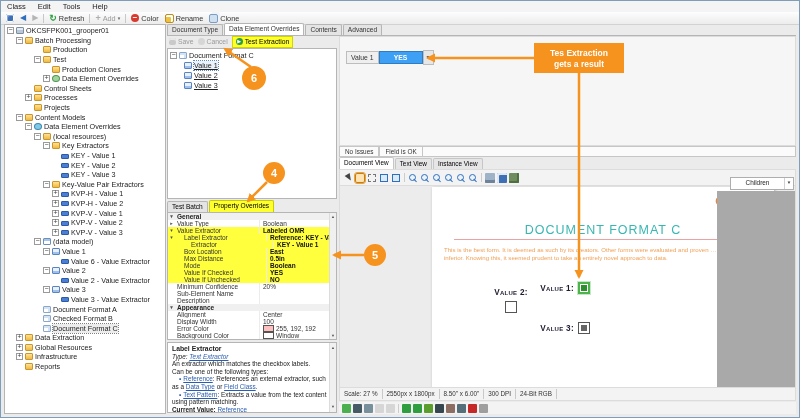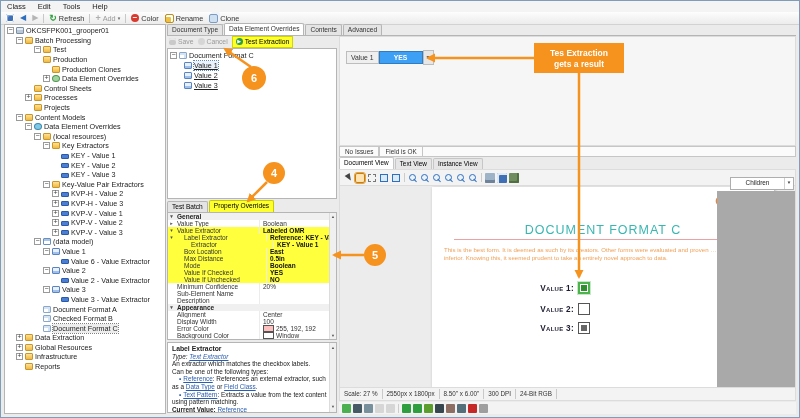--- a/index.html
+++ b/index.html
@@ -182,29 +182,29 @@
         <span class="tlabel">OKCSFPK001_grooper01</span>
       </div>
       <div class="trow">
         <span style="width: 11px; flex: 0 0 auto;"></span>
         <span class="texp">−</span>
         <span class="tico t-folder"></span>
         <span class="tlabel">Batch Processing</span>
       </div>
       <div class="trow">
         <span style="width: 29px; flex: 0 0 auto;"></span>
+        <span class="tspc"></span>
+        <span class="tico t-folder"></span>
+        <span class="tlabel">Production</span>
+      </div>
+      <div class="trow">
+        <span style="width: 29px; flex: 0 0 auto;"></span>
         <span class="texp">−</span>
         <span class="tico t-folder"></span>
         <span class="tlabel">Test</span>
-      </div>
-      <div class="trow">
-        <span style="width: 29px; flex: 0 0 auto;"></span>
-        <span class="tspc"></span>
-        <span class="tico t-folder"></span>
-        <span class="tlabel">Production</span>
       </div>
       <div class="trow">
         <span style="width: 38px; flex: 0 0 auto;"></span>
         <span class="tspc"></span>
         <span class="tico t-folder"></span>
         <span class="tlabel">Production Clones</span>
       </div>
       <div class="trow">
         <span style="width: 38px; flex: 0 0 auto;"></span>
         <span class="texp">+</span>
@@ -274,27 +274,27 @@
       <div class="trow">
         <span style="width: 38px; flex: 0 0 auto;"></span>
         <span class="texp">−</span>
         <span class="tico t-folder"></span>
         <span class="tlabel">Key-Value Pair Extractors</span>
       </div>
       <div class="trow">
         <span style="width: 47px; flex: 0 0 auto;"></span>
         <span class="texp">+</span>
         <span class="tico t-ext"></span>
+        <span class="tlabel">KVP-H - Value 1</span>
+      </div>
+      <div class="trow">
+        <span style="width: 47px; flex: 0 0 auto;"></span>
+        <span class="texp">+</span>
+        <span class="tico t-ext"></span>
         <span class="tlabel">KVP-H - Value 2</span>
-      </div>
-      <div class="trow">
-        <span style="width: 47px; flex: 0 0 auto;"></span>
-        <span class="texp">+</span>
-        <span class="tico t-ext"></span>
-        <span class="tlabel">KVP-H - Value 3</span>
       </div>
       <div class="trow">
         <span style="width: 47px; flex: 0 0 auto;"></span>
         <span class="texp">+</span>
         <span class="tico t-ext"></span>
         <span class="tlabel">KVP-V - Value 1</span>
       </div>
       <div class="trow">
         <span style="width: 47px; flex: 0 0 auto;"></span>
         <span class="texp">+</span>
@@ -636,21 +636,21 @@
       <div class="page">
         <div class="logo">Grooper</div>
         <div class="doctitle">DOCUMENT FORMAT C</div>
         <div class="pinkline"></div>
         <div class="docbody">This is the best form. It is deemed as such by its creators. Other forms were evaluated and proven … proven to be inferior. Knowing this, it seemed prudent to take an entirely novel approach to data.</div>
         <div id="docValues">
             <div class="vrow" style="top: 95px;">
               <span class="vlabel">Value 1:</span>
               <span class="cb cb-green"></span>
             </div>
-            <div class="vrow" style="top: 116px;">
+            <div class="vrow" style="top: 101px; flex-direction: column;">
               <span class="vlabel">Value 2:</span>
               <span class="cb"></span>
             </div>
             <div class="vrow" style="top: 135px;">
               <span class="vlabel">Value 3:</span>
               <span class="cb cb-filled"></span>
             </div>
           </div>
       </div>
       <div class="thumbs"></div>

